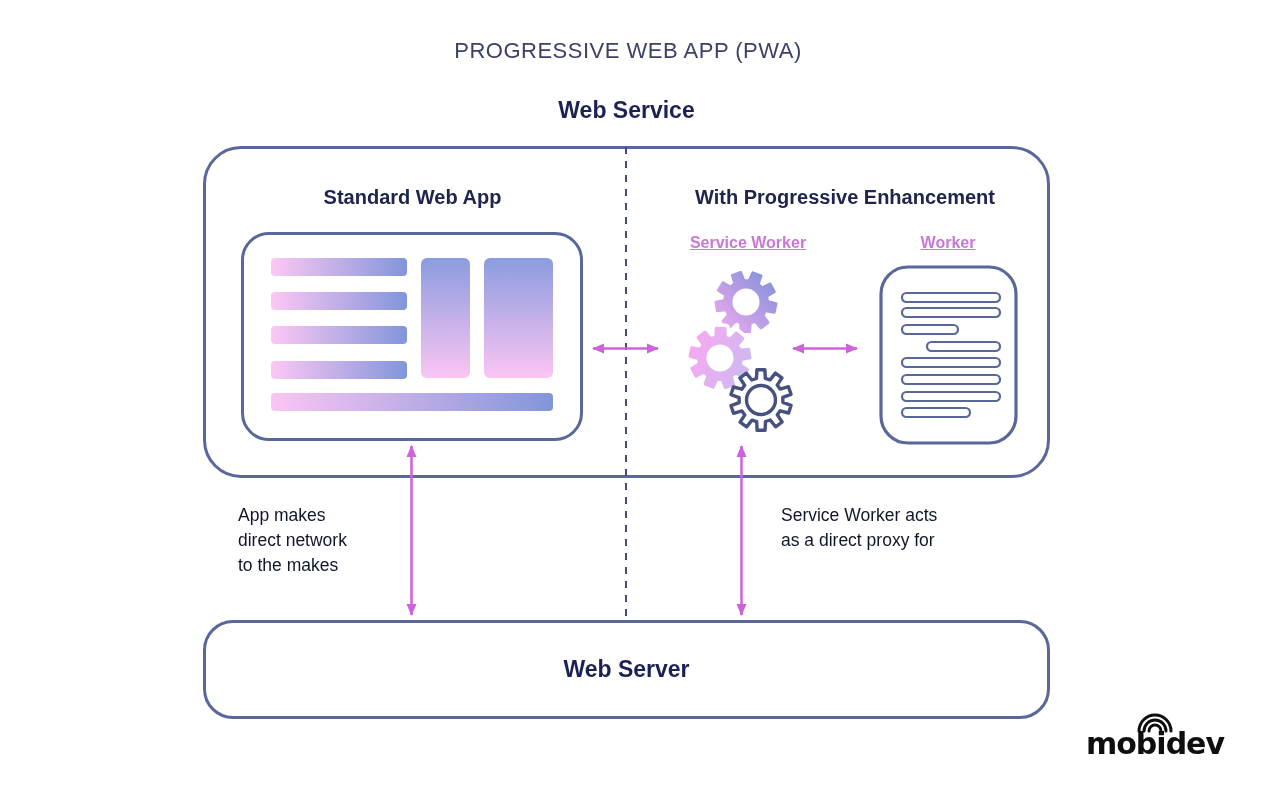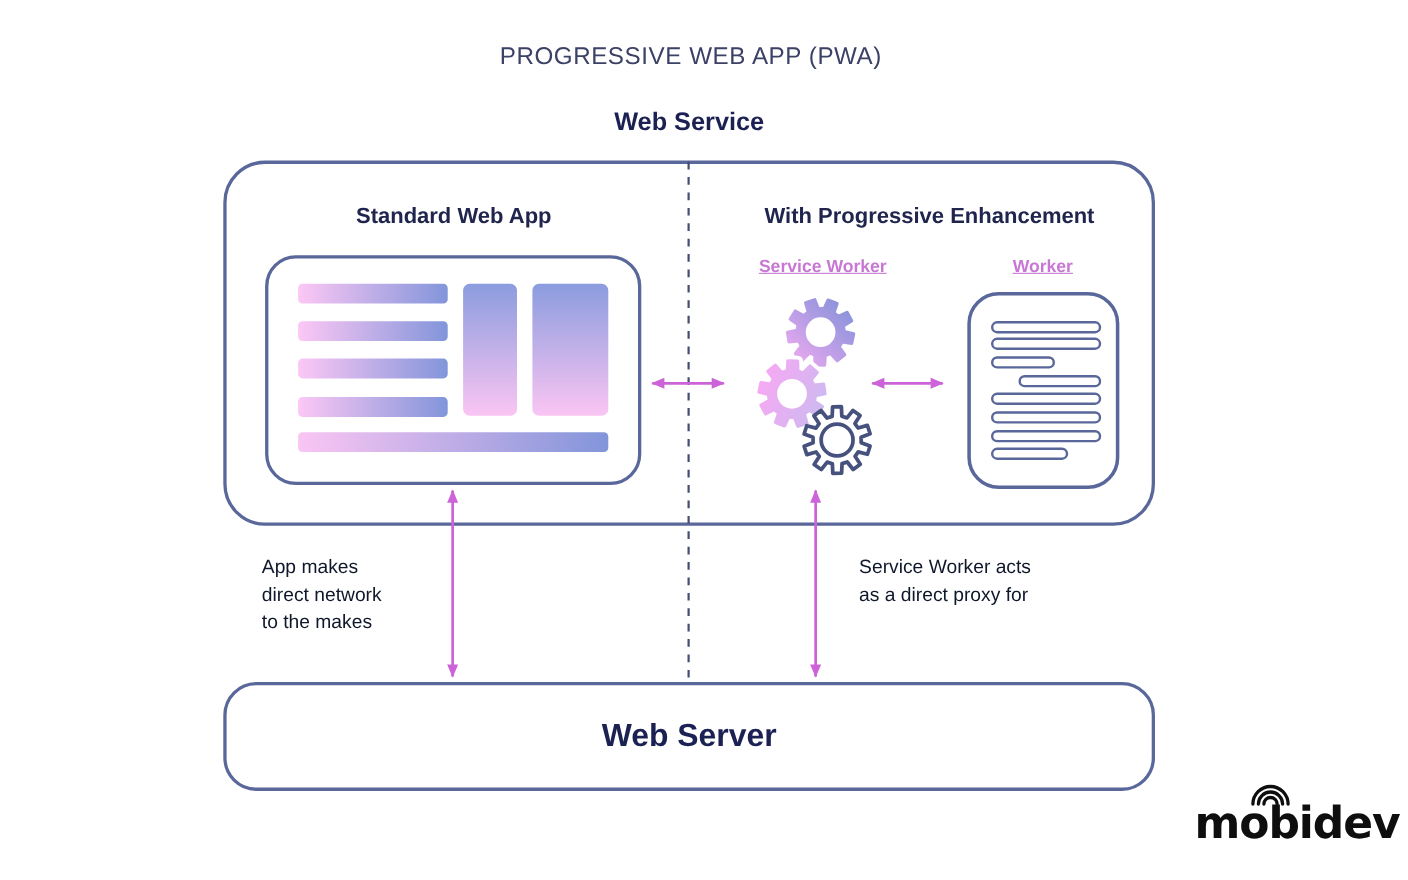--- a/index.html
+++ b/index.html
@@ -23,21 +23,21 @@
   }
   .browser-box {
     position:absolute; left:203px; top:146px; width:847px; height:332px;
     border:3px solid #5a679a; border-radius:38px; background:#fff;
   }
   .server-box {
     position:absolute; left:203px; top:620px; width:847px; height:99px;
     border:3px solid #5a679a; border-radius:30px; background:#fff;
     display:flex; align-items:center; justify-content:center;
   }
-  .server-box span { font-size:29px; font-weight:700; color:#1c2153; }
+  .server-box span { font-size:23px; font-weight:700; color:#1c2153; }
   .section-title {
     position:absolute; top:186px;
     font-size:20px; font-weight:600; color:#20254e; text-align:center;
   }
   .section-title.left  { left:240px; width:345px; }
   .section-title.right { left:655px; width:380px; }
   .accent-label {
     position:absolute; top:234px;
     font-size:16px; font-weight:700; color:#c878d4; text-align:center;text-decoration:underline;
   }
@@ -70,21 +70,21 @@
     position:absolute; font-size:17.5px; line-height:25px;
     color:#0f172a;
   }
   .note span { display:block; }
   .note.left  { left:238px; top:503px; }
   .note.right { left:765px; top:503px;margin-left:16px; }
   .overlay { position:absolute; left:0; top:0; pointer-events:none; }
   .logo { position:absolute; left:1086px; top:726px; }
   .logo .word {
     font-family:"DejaVu Sans", sans-serif;
-    font-size:40px; font-weight:800; letter-spacing:-1px; color:#0e0e0e;
+    font-size:30px; font-weight:800; letter-spacing:-1px; color:#0e0e0e;
   }
   .logo svg { position:absolute; left:47px; top:-14px; }
 </style>
 </head>
 <body>
 
 <div>
 
   <h1 class="main-title">PROGRESSIVE WEB APP (PWA)</h1>
   <div class="browser-label">Web Service</div>

